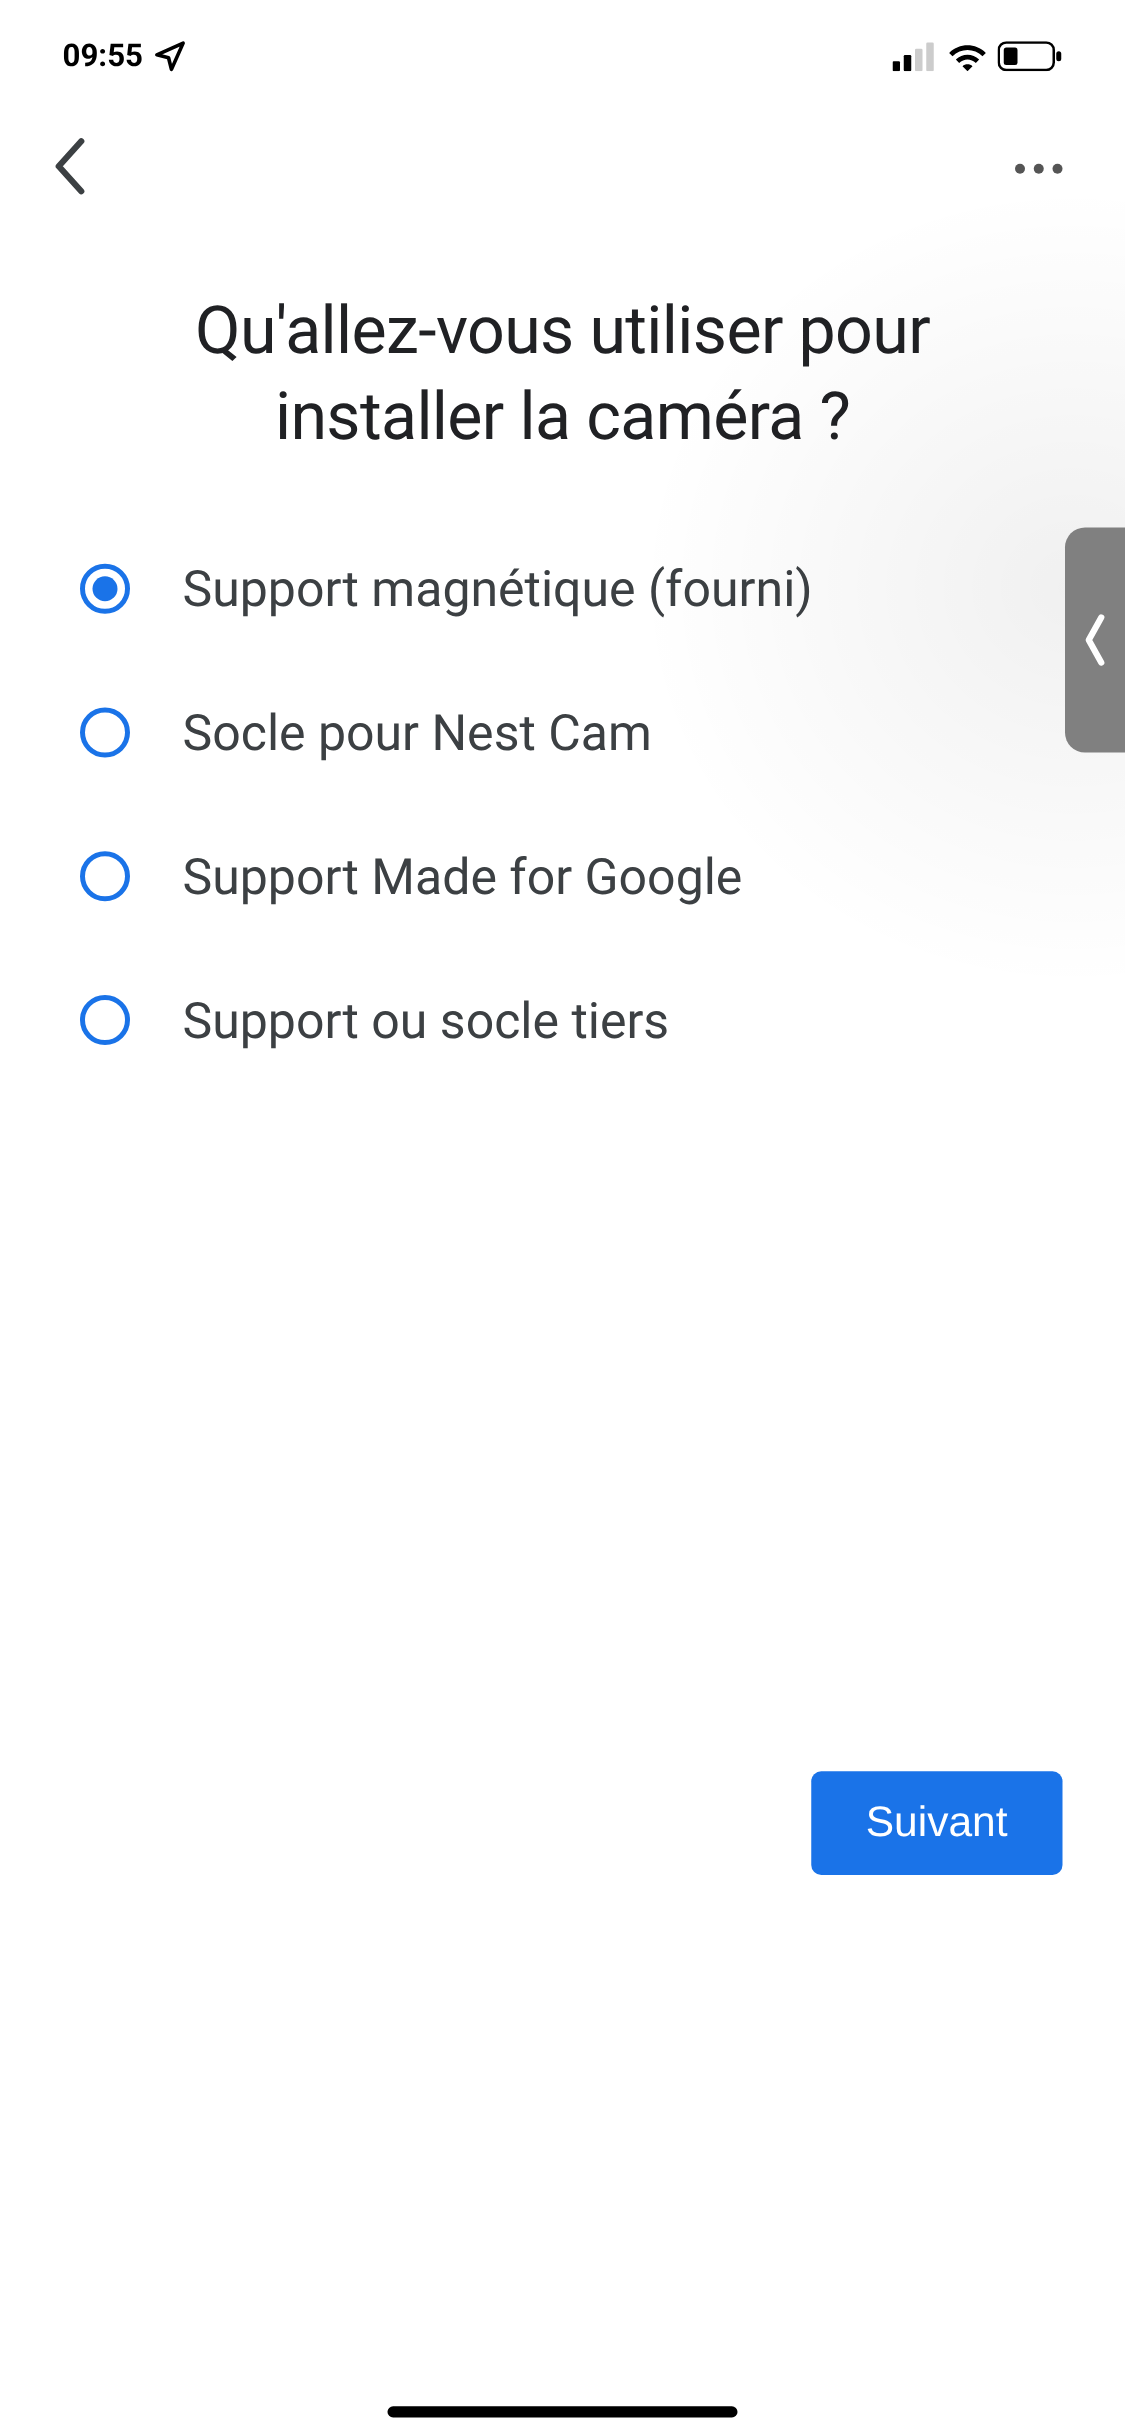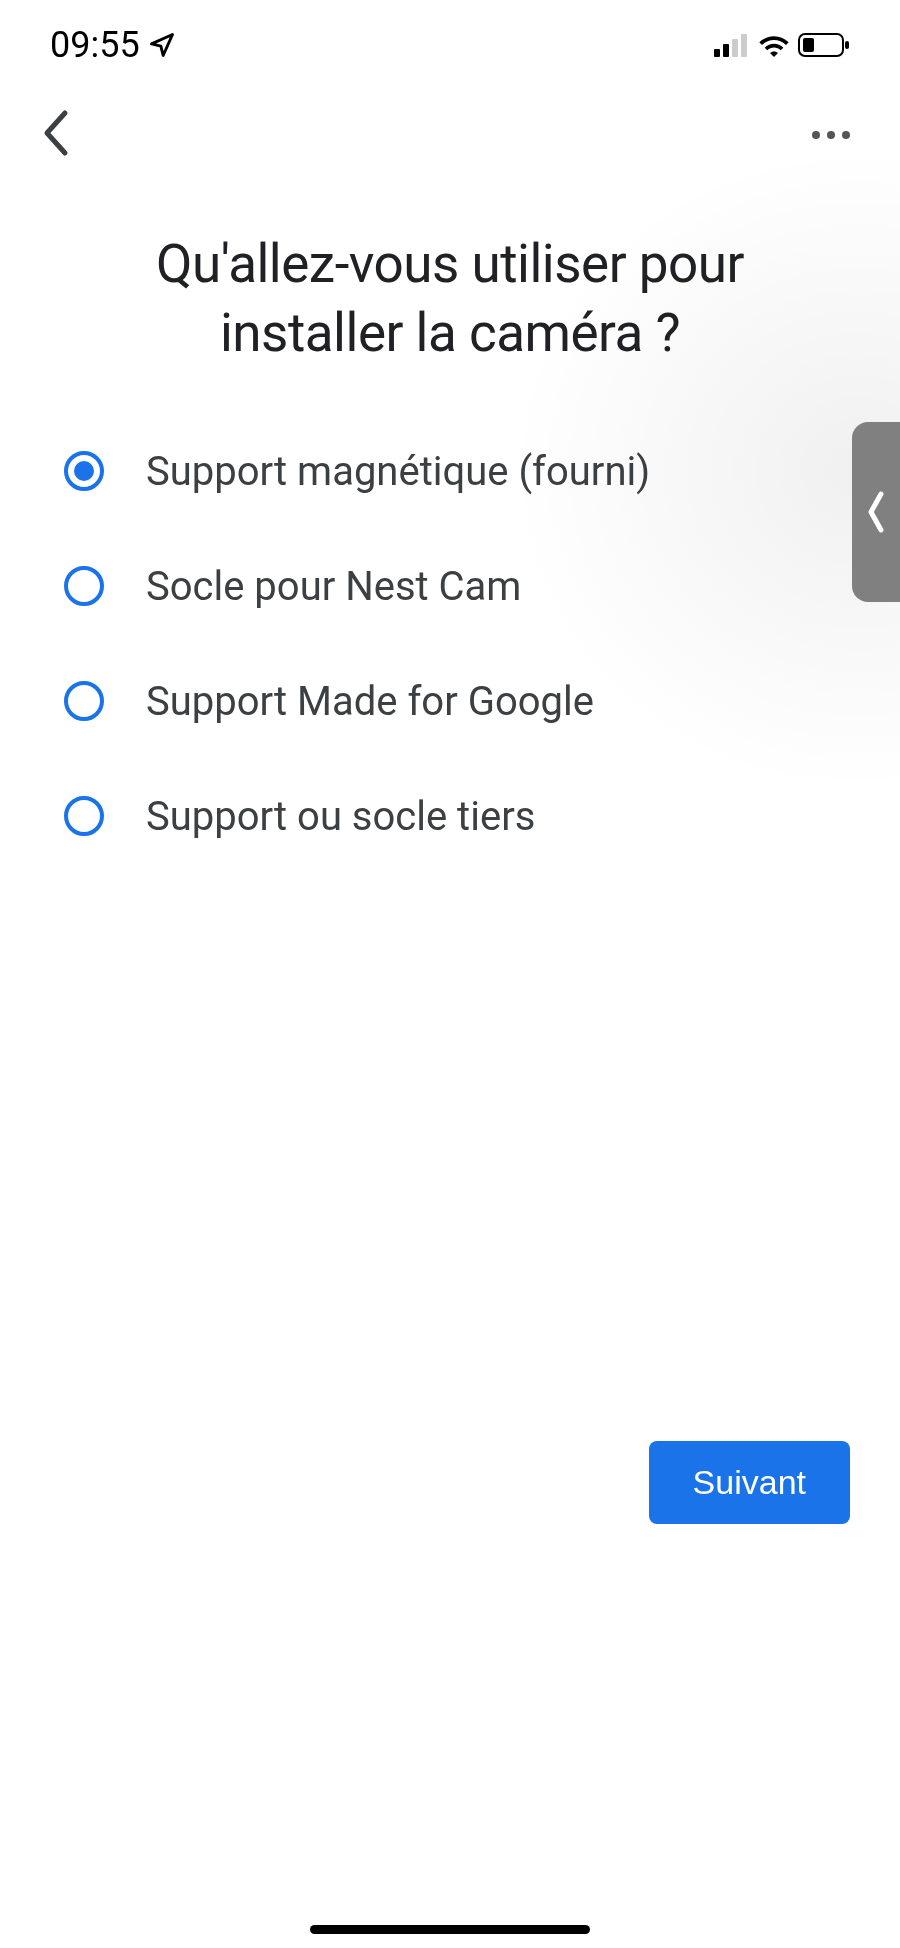--- a/index.html
+++ b/index.html
@@ -28,22 +28,22 @@
       display: flex;
       justify-content: space-between;
       align-items: center;
       padding: 24px 50px 14px 50px;
       height: 80px;
     }
     .status-left {
       display: flex;
       align-items: center;
       gap: 8px;
-      font-size: 36px;
-      font-weight: 400;
+      font-size: 25px;
+      font-weight: 700;
     }
     .status-right {
       display: flex;
       align-items: center;
       gap: 8px;
     }
     .nav-bar {
       display: flex;
       justify-content: space-between;
       align-items: center;
@@ -118,21 +118,21 @@
       background: #808080;
       border-radius: 16px 0 0 16px;
       display: flex;
       align-items: center;
       justify-content: center;
       cursor: pointer;
     }
     .next-button {
       position: absolute;
       right: 50px;
-      bottom: 424px;
+      bottom: 448px;
       background: #1a73e8;
       color: #ffffff;
       font-size: 34px;
       font-weight: 500;
       padding: 22px 44px;
       border: none;
       border-radius: 8px;
       cursor: pointer;
     }
     .home-indicator {

